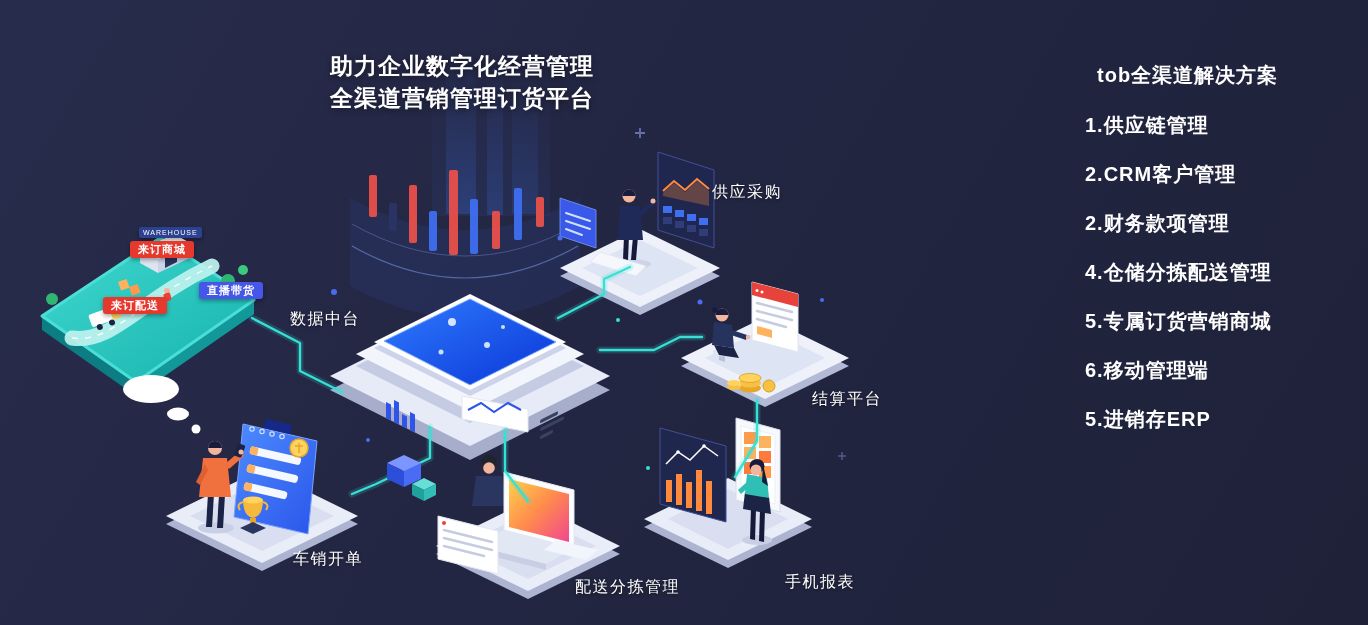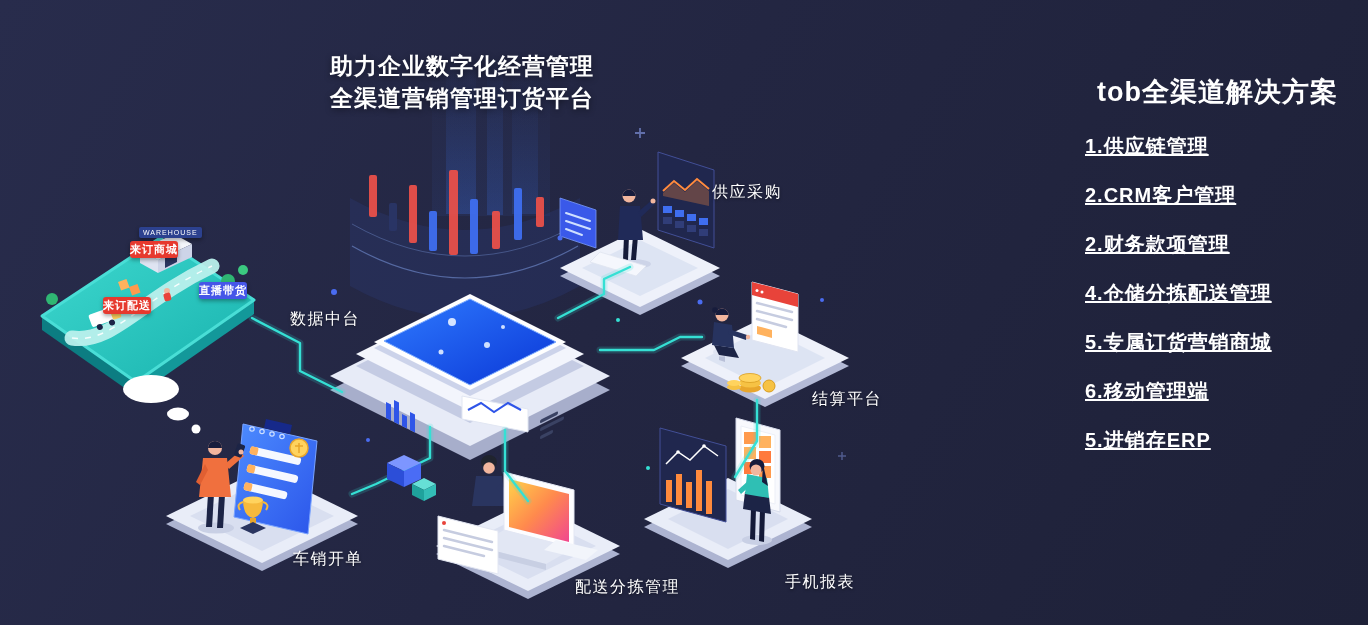--- a/index.html
+++ b/index.html
@@ -4,26 +4,26 @@
 <style>
   html,body{margin:0;padding:0;background:#15172a;}
   .stage{position:relative;width:1368px;height:625px;overflow:hidden;
     background:linear-gradient(120deg,#282c4c 0%,#232642 45%,#1e2138 100%);
     font-family:"Liberation Sans","DejaVu Sans",sans-serif;}
   .illustration{position:absolute;left:0;top:0;z-index:1;}
   .title{position:absolute;left:252px;top:50px;width:420px;z-index:3;
     text-align:center;color:#ffffff;font-size:23px;font-weight:700;
     line-height:32px;letter-spacing:1px;text-shadow:0 2px 6px rgba(0,0,0,.45);}
   .solutions{position:absolute;left:1085px;top:62px;z-index:3;color:#ffffff;}
-  .sol-heading{font-size:27px;font-weight:700;margin:12px 0 12px 12px;letter-spacing:1px;white-space:nowrap;}
-  .sol-item{font-size:20px;font-weight:700;line-height:49px;letter-spacing:1px;white-space:nowrap;text-decoration:underline;}
+  .sol-heading{font-size:20px;font-weight:700;margin:0 0 12px 12px;letter-spacing:1px;white-space:nowrap;}
+  .sol-item{font-size:20px;font-weight:700;line-height:49px;letter-spacing:1px;white-space:nowrap;}
   .node-label{position:absolute;z-index:3;color:#ffffff;font-size:16px;letter-spacing:1.5px;
     white-space:nowrap;text-shadow:0 1px 3px rgba(0,0,0,.55);}
   .badge{position:absolute;z-index:4;color:#ffffff;font-size:11px;font-weight:700;line-height:1;
-    padding:3px 0;border-radius:3px;white-space:nowrap;box-shadow:0 2px 4px rgba(0,0,0,.35);letter-spacing:1px;}
+    padding:3px 8px;border-radius:3px;white-space:nowrap;box-shadow:0 2px 4px rgba(0,0,0,.35);letter-spacing:1px;}
   .badge-red{background:#e6392e;}
   .badge-blue{background:#4656e8;margin-left:25px;}
   .badge-sign{background:#2c418f;font-size:7px;padding:2px 4px;letter-spacing:1px;border-radius:2px;font-weight:400;}
 </style>
 </head>
 <body>
 
 <div class="stage">
 
   <svg class="illustration" width="1368" height="625" viewBox="0 0 1368 625">

